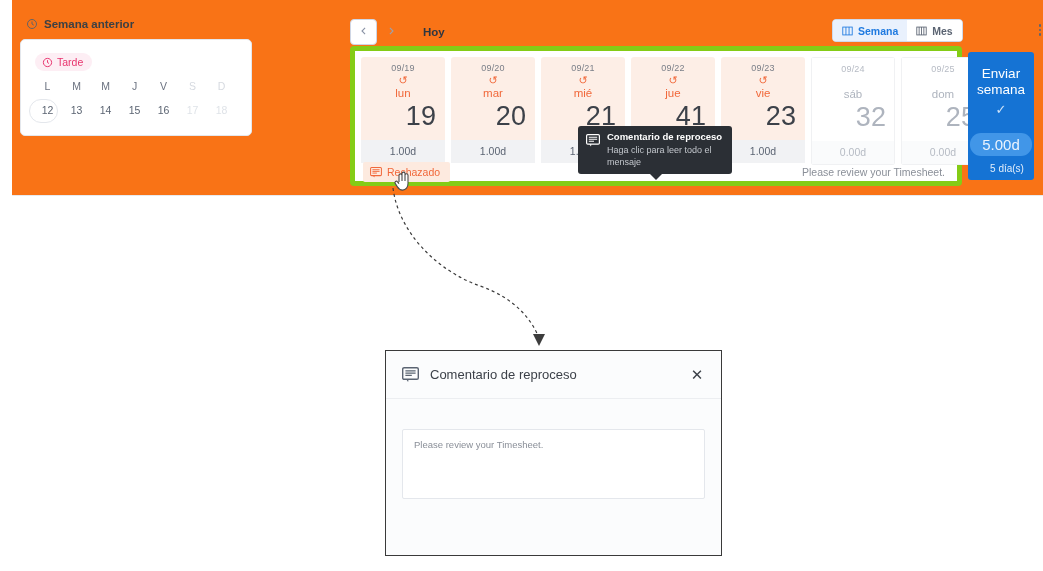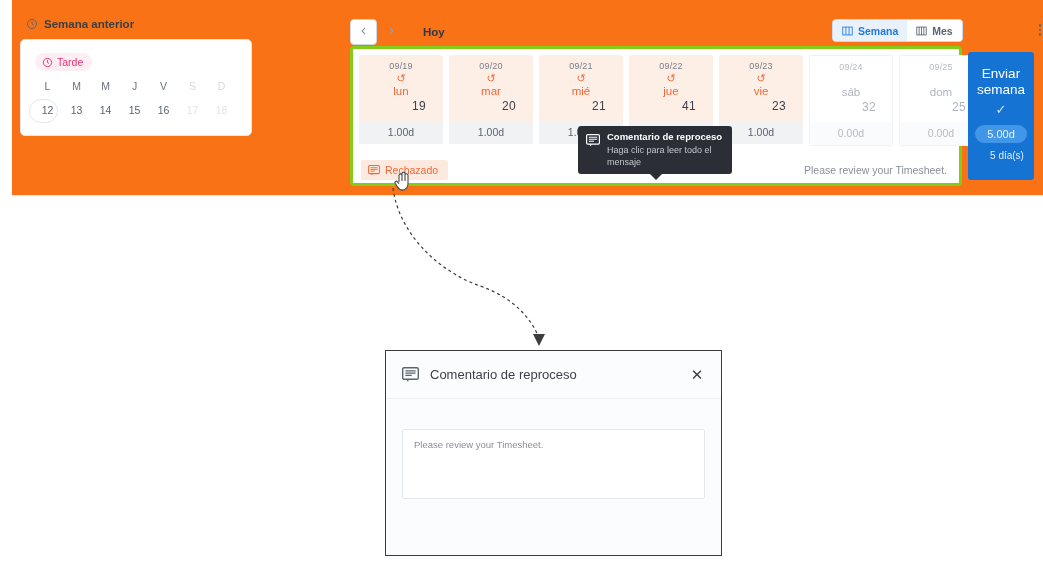--- a/index.html
+++ b/index.html
@@ -50,21 +50,21 @@
   .dnum-row > div{color:#5b6472;font-size:10.5px;padding:5px 0;}
   .dnum-row > div.dim{color:#dfe3e8;}
   .dnum-pill{
     position:absolute;left:-4px;top:0px;width:152px;height:24px;
     border:1px solid #e4e7ec;border-radius:14px;box-sizing:border-box;
   }
 
   
   .main-card{
     position:absolute;left:338px;top:46px;width:612px;height:140px;
-    background:#ffffff;border:3px solid #84cc16;border-radius:4px;
+    background:#ffffff;border:5px solid #84cc16;border-radius:4px;
     box-sizing:border-box;
   }
   .toolbar{
     position:absolute;left:338px;top:19px;width:700px;height:26px;
     display:flex;align-items:center;gap:0px;
   }
   .nav-btn{
     width:27px;height:26px;border:1px solid #cfd6e4;border-radius:4px;
     background:#fff;display:flex;align-items:center;justify-content:center;
     color:#8a93a5;font-size:11px;box-sizing:border-box;
@@ -106,21 +106,21 @@
   .day-col{width:84px;border-radius:3px;overflow:hidden;}
   .day-top{
     background:#fdeee6;padding:6px 0 8px 0;text-align:center;
   }
   .day-col.off .day-top{background:#ffffff;border:1px solid #f0f1f3;border-bottom:none;box-sizing:border-box;}
   .day-date{font-size:9px;color:#7a7f88;letter-spacing:.2px;}
   .day-col.off .day-date{color:#b6bbc4;}
   .day-reset{font-size:11px;color:#f1683a;line-height:11px;margin:2px 0 1px 0;height:11px;}
   .day-name{font-size:11.5px;color:#f1683a;margin-top:1px;}
   .day-col.off .day-name{color:#aeb4be;}
-  .day-num{font-size:12px;color:#3c4149;margin-top:2px;letter-spacing:.3px;padding-left:36px;}
+  .day-num{font-size:27px;color:#3c4149;margin-top:2px;letter-spacing:.3px;padding-left:36px;}
   .day-col.off .day-num{color:#aeb4be;}
   .day-foot{
     background:#f1f2f4;text-align:center;font-size:10.5px;color:#5b6472;
     padding:5px 0 6px 0;
   }
   .day-col.off .day-foot{background:#fafbfc;color:#b6bbc4;border:1px solid #f0f1f3;border-top:none;box-sizing:border-box;}
 
   
   .card-bottom{
     position:absolute;left:0;top:103px;width:100%;height:36px;
@@ -139,21 +139,21 @@
   
   .send-week{
     position:absolute;left:956px;top:52px;width:66px;height:128px;
     background:#1573d4;border-radius:3px;color:#fff;text-align:center;
     display:flex;flex-direction:column;align-items:center;
     padding-top:14px;box-sizing:border-box;
   }
   .send-week .lbl{font-size:13.5px;line-height:16px;}
   .send-week .check{font-size:13px;margin-top:4px;color:#cfe3f8;}
   .send-week .pill{
-    margin-top:8px;background:#4196e8;color:#eaf3fd;font-size:11px;
+    margin-top:16px;background:#4196e8;color:#eaf3fd;font-size:15px;
     border-radius:11px;padding:3px 12px;
   }
   .send-week .sub{margin-top:7px;font-size:10px;color:#e2eefb;padding-left:12px;}
 
   
   .tooltip{
     position:absolute;left:566px;top:126px;width:154px;
     background:#2b2f35;border-radius:3px;color:#fff;
     padding:5px 8px 6px 8px;box-sizing:border-box;
     display:flex;gap:7px;align-items:flex-start;

